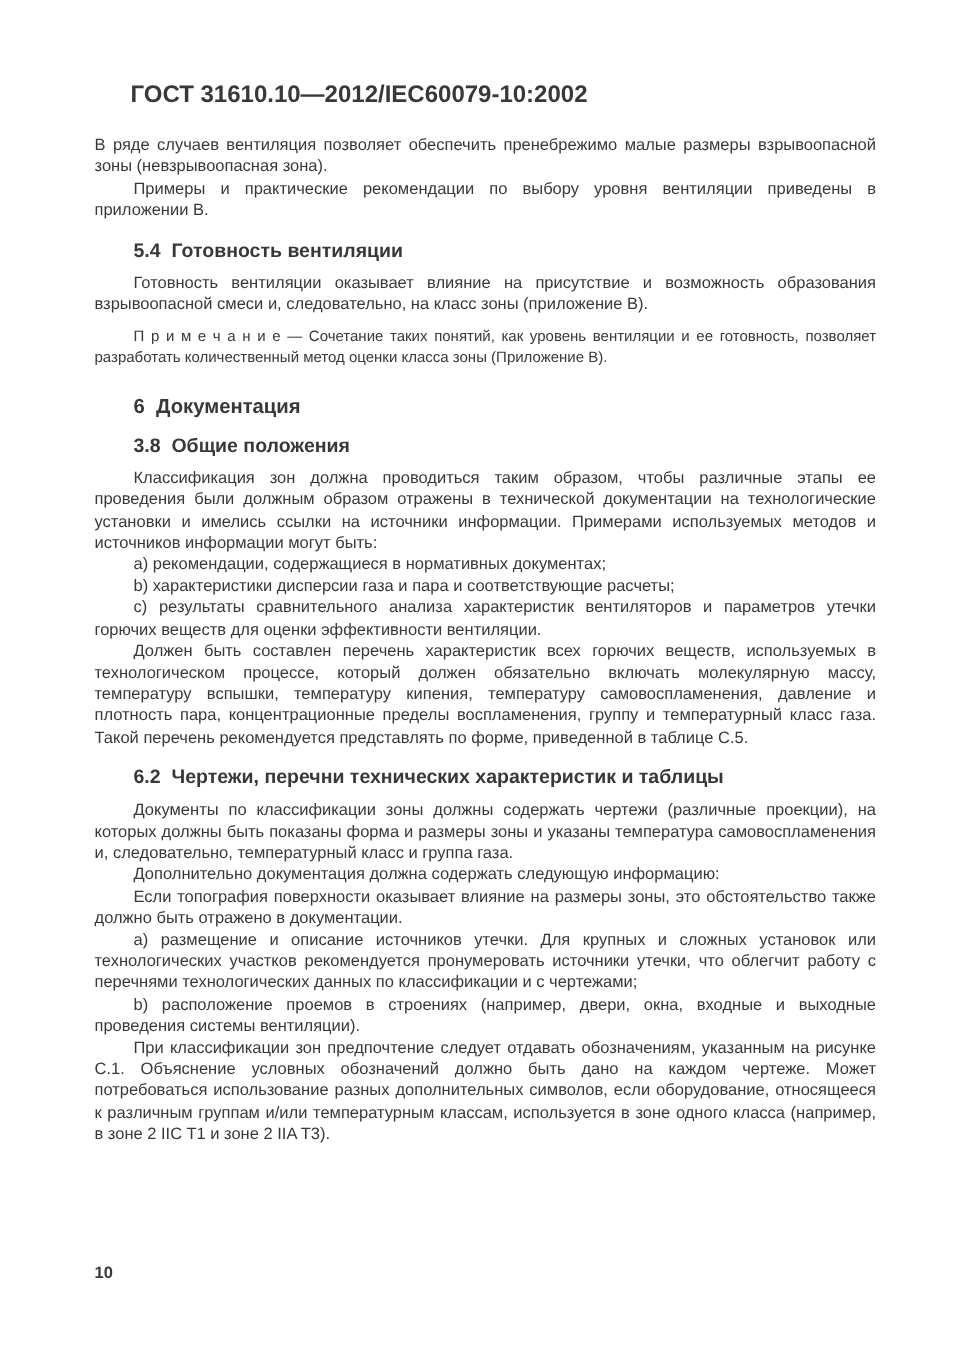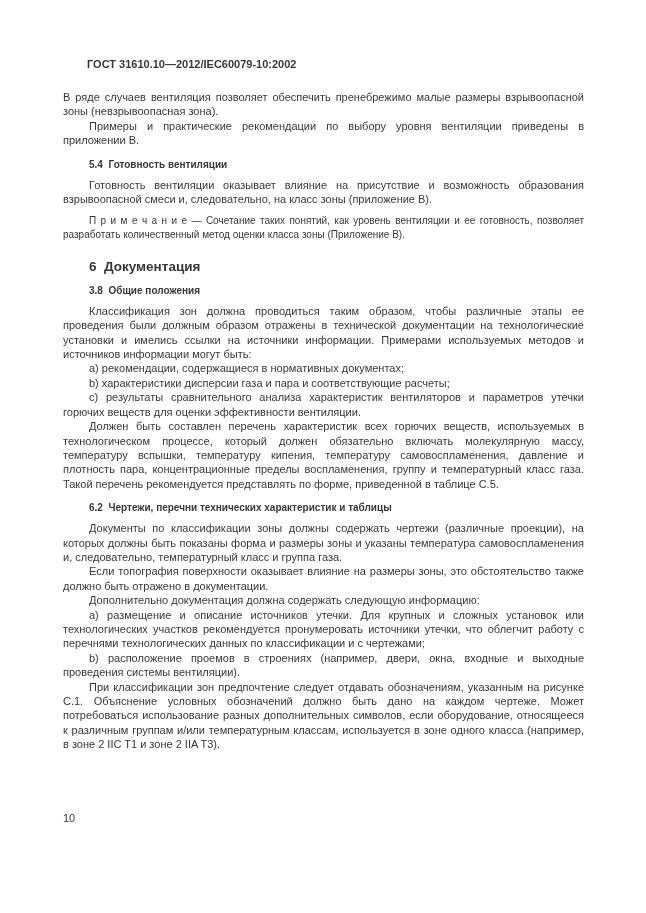--- a/index.html
+++ b/index.html
@@ -16,21 +16,21 @@
     overflow: hidden;
   }
   .page {
     position: absolute;
     top: 0; left: 0; right: 0; bottom: 0;
     padding: 57px 62px 0 63px;
     box-sizing: border-box;
   }
   .doc-header {
     font-weight: bold;
-    font-size: 11px;
+    font-size: 16px;
     line-height: 14px;
     margin: 0 0 19px 0;
     white-space: pre;
     padding-left: 24px;
   }
   .p, .li {
     font-size: 11px;
     line-height: 14.4px;
     text-align: justify;
     text-indent: 26px;
@@ -50,31 +50,32 @@
     text-indent: 26px;
     margin: 8px 0 8px 0;
   }
   .h1 {
     font-size: 13.5px;
     font-weight: bold;
     margin: 18px 0 11px 26px;
     white-space: pre;
   }
   .h2 {
-    font-size: 10px;
+    font-size: 13px;
     font-weight: bold;
     margin: 11px 0 8px 26px;
     white-space: pre;
   }
   .page-number {
     position: absolute;
     left: 63px;
-    top: 811px;
+    top: 842px;
     font-size: 11px;
     line-height: 14px;
+    font-weight: bold;
   }
 </style>
 </head>
 <body>
 
 <div class="page">
 
   <div class="doc-header">ГОСТ 31610.10—2012/IEC60079-10:2002</div>
 
   <p class="p-cont">В ряде случаев вентиляция позволяет обеспечить пренебрежимо малые размеры взрывоопасной зоны (невзрывоопасная зона).</p>
@@ -88,21 +89,21 @@
   <div class="h2">3.8  Общие положения</div>
 
   <p class="p">Классификация зон должна проводиться таким образом, чтобы различные этапы ее проведения были должным образом отражены в технической документации на технологические установки и имелись ссылки на источники информации. Примерами используемых методов и источников информации могут быть:</p>
   <p class="li">a) рекомендации, содержащиеся в нормативных документах;</p>
   <p class="li">b) характеристики дисперсии газа и пара и соответствующие расчеты;</p>
   <p class="li">c) результаты сравнительного анализа характеристик вентиляторов и параметров утечки горючих веществ для оценки эффективности вентиляции.</p>
   <p class="p">Должен быть составлен перечень характеристик всех горючих веществ, используемых в технологическом процессе, который должен обязательно включать молекулярную массу, температуру вспышки, температуру кипения, температуру самовоспламенения, давление и плотность пара, концентрационные пределы воспламенения, группу и температурный класс газа. Такой перечень рекомендуется представлять по форме, приведенной в таблице С.5.</p>
 
   <div class="h2">6.2  Чертежи, перечни технических характеристик и таблицы</div>
   <p class="p">Документы по классификации зоны должны содержать чертежи (различные проекции), на которых должны быть показаны форма и размеры зоны и указаны температура самовоспламенения и, следовательно, температурный класс и группа газа.</p>
+  <p class="p">Дополнительно документация должна содержать следующую информацию:</p>
   <p class="p">Если топография поверхности оказывает влияние на размеры зоны, это обстоятельство также должно быть отражено в документации.</p>
-  <p class="p">Дополнительно документация должна содержать следующую информацию:</p>
   <p class="li">a) размещение и описание источников утечки. Для крупных и сложных установок или технологических участков рекомендуется пронумеровать источники утечки, что облегчит работу с перечнями технологических данных по классификации и с чертежами;</p>
   <p class="li">b) расположение проемов в строениях (например, двери, окна, входные и выходные проведения системы вентиляции).</p>
   <p class="p">При классификации зон предпочтение следует отдавать обозначениям, указанным на рисунке С.1. Объяснение условных обозначений должно быть дано на каждом чертеже. Может потребоваться использование разных дополнительных символов, если оборудование, относящееся к различным группам и/или температурным классам, используется в зоне одного класса (например, в зоне 2 IIC T1 и зоне 2 IIA T3).</p>
 
   <div class="page-number">10</div>
 
 </div>
 
 </body></html>

